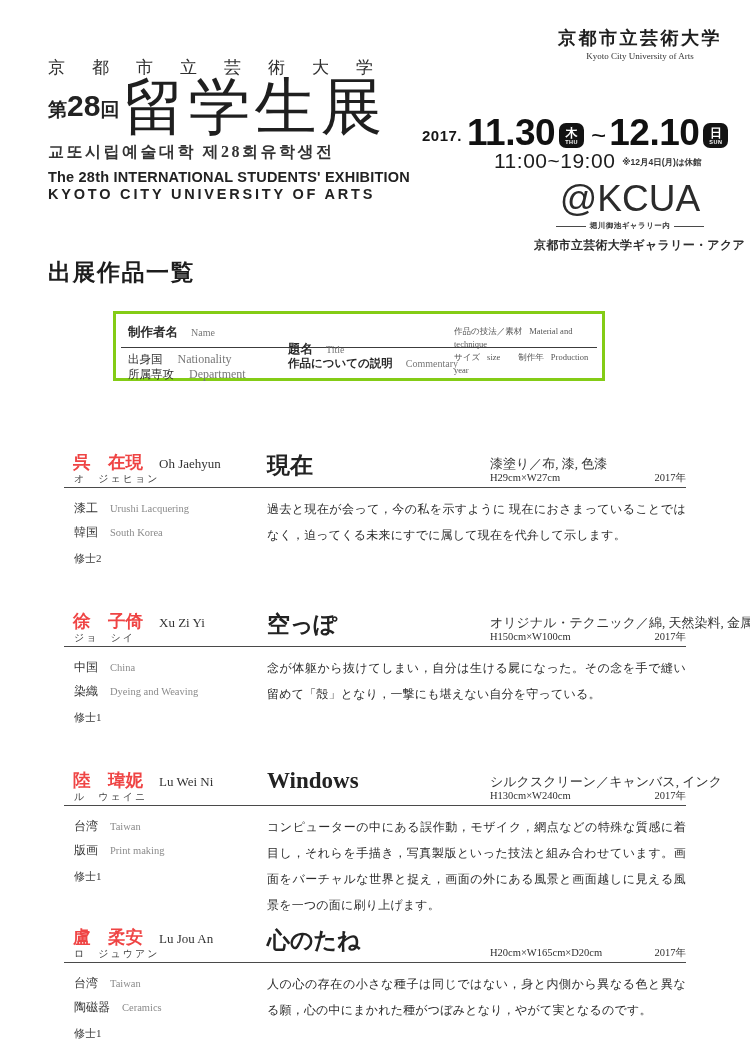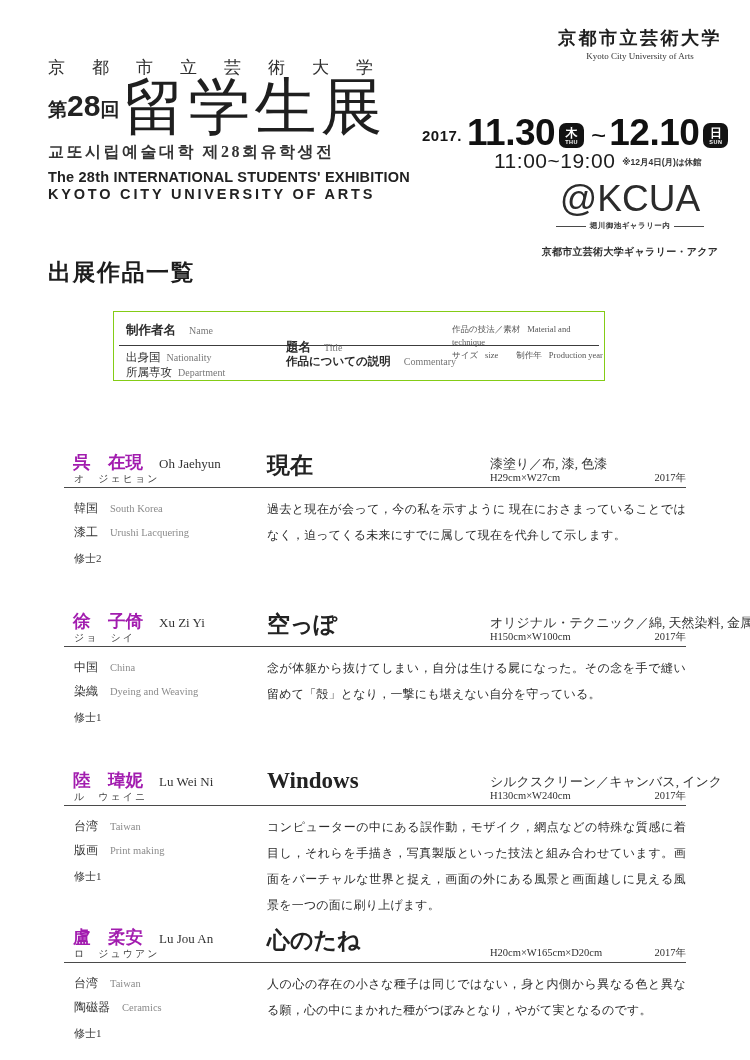--- a/index.html
+++ b/index.html
@@ -47,51 +47,51 @@
          letter-spacing:0.5px;color:#1c1c1c;line-height:22px;}
   .closed{font-family:"Liberation Sans","DejaVu Sans",sans-serif;font-size:8.5px;color:#333;
           margin:0 0 3px 7px;font-weight:600;}
   .venue{position:absolute;top:180px;right:24px;width:192px;text-align:center;}
   .kcua{font-family:"Liberation Sans","DejaVu Sans",sans-serif;font-weight:300;font-size:37px;
         line-height:37px;color:#2b2b2b;}
   .v-line1{display:flex;align-items:center;justify-content:center;margin-top:4px;}
   .v-line1 .dash{width:30px;border-top:1px solid #4a4a4a;}
   .v-line1 .txt{font-family:"Liberation Sans","DejaVu Sans",sans-serif;font-size:7.5px;font-weight:700;
                 color:#333;margin:0 4px;letter-spacing:0.5px;white-space:nowrap;}
-  .v-line2{font-family:"Liberation Sans","DejaVu Sans",sans-serif;font-size:10px;font-weight:700;
-           color:#2e2e2e;margin-top:14px;letter-spacing:0.3px;white-space:nowrap;}
+  .v-line2{font-family:"Liberation Sans","DejaVu Sans",sans-serif;font-size:12px;font-weight:700;
+           color:#2e2e2e;margin-top:6px;letter-spacing:0.3px;white-space:nowrap;}
 
   
   .section-title{position:absolute;left:48px;top:257px;font-size:23px;font-weight:700;
                  letter-spacing:1.5px;color:#1d1d1d;}
   .legend{position:absolute;left:113px;top:311px;width:492px;height:70px;
-          border:1px solid #84cc16;box-sizing:border-box;}
+          border:3px solid #84cc16;box-sizing:border-box;}
   .l-row1{position:relative;height:33px;}
   .l-div{border-top:1px solid #3c3c3c;margin:0 5px;}
   .l-row2{position:relative;height:35px;}
   .l-jp{font-size:12.5px;font-weight:700;color:#2a2a2a;}
   .l-en{font-size:10px;color:#777;margin-left:9px;}
   .l-name{position:absolute;left:12px;top:8px;white-space:nowrap;}
   .l-title{position:absolute;left:172px;top:25px;white-space:nowrap;}
   .l-techblock{position:absolute;left:338px;top:11px;font-size:8.5px;color:#555;line-height:13px;}
   .l-techblock .g{margin-left:7px;}
   .l-nat{position:absolute;left:12px;top:4px;font-size:11.5px;line-height:15px;color:#2e2e2e;white-space:nowrap;}
-  .l-nat .l-en2{font-size:10px;color:#777;margin-left:6px;}
+  .l-nat .l-en2{font-size:12px;color:#777;margin-left:15px;}
   .l-comm{position:absolute;left:172px;top:5px;white-space:nowrap;}
   .l-comm .l-jp2{font-size:11.5px;font-weight:600;color:#2a2a2a;}
 
   
   .entry{position:absolute;left:64px;width:622px;}
   .entry:nth-child(1){top:449px;}
   .entry:nth-child(2){top:608px;}
   .entry:nth-child(3){top:767px;}
   .entry:nth-child(4){top:924px;}
   .e-head{position:relative;height:38px;}
   .e-nameline{position:absolute;left:9px;top:1px;white-space:nowrap;}
-  .e-name{font-size:17.5px;color:#a21caf;font-weight:600;}
+  .e-name{font-size:17.5px;color:#ef4444;font-weight:600;}
   .e-name-en{font-size:13px;color:#333;margin-left:12px;}
   .e-reading{position:absolute;left:10px;top:23px;font-size:10px;letter-spacing:2px;color:#444;}
   .e-title{position:absolute;left:203px;top:1px;font-size:23px;color:#222;font-weight:600;white-space:nowrap;}
   .e-tech{position:absolute;right:0;bottom:2px;width:196px;}
   .e-tech-line{font-size:13px;color:#333;line-height:13px;white-space:nowrap;min-height:13px;}
   .e-size-line{display:flex;justify-content:space-between;font-size:10.5px;color:#2e2e2e;line-height:15px;}
   .e-rule{border-top:1px solid #4a4a4a;}
   .e-body{display:flex;padding-top:8px;}
   .e-left{width:203px;box-sizing:border-box;padding-left:10px;flex:none;}
   .e-left .row{line-height:22px;white-space:nowrap;}
@@ -203,26 +203,26 @@
           <div class="e-size-line">
             <span>H29cm×W27cm</span>
             <span>2017年</span>
           </div>
         </div>
       </div>
       <div class="e-rule"></div>
       <div class="e-body">
         <div class="e-left">
           <div class="row">
+            <span class="jp">漆工</span>
+            <span class="en">Urushi Lacquering</span>
+          </div>
+          <div class="row">
             <span class="jp">韓国</span>
             <span class="en">South Korea</span>
-          </div>
-          <div class="row">
-            <span class="jp">漆工</span>
-            <span class="en">Urushi Lacquering</span>
           </div>
           <div class="e-grade">修士2</div>
         </div>
         <div class="e-comment">過去と現在が会って，今の私を示すように 現在におさまっていることではなく，迫ってくる未来にすでに属して現在を代弁して示します。</div>
       </div>
     </div>
 
     <div class="entry">
       <div class="e-head">
         <div class="e-nameline">

